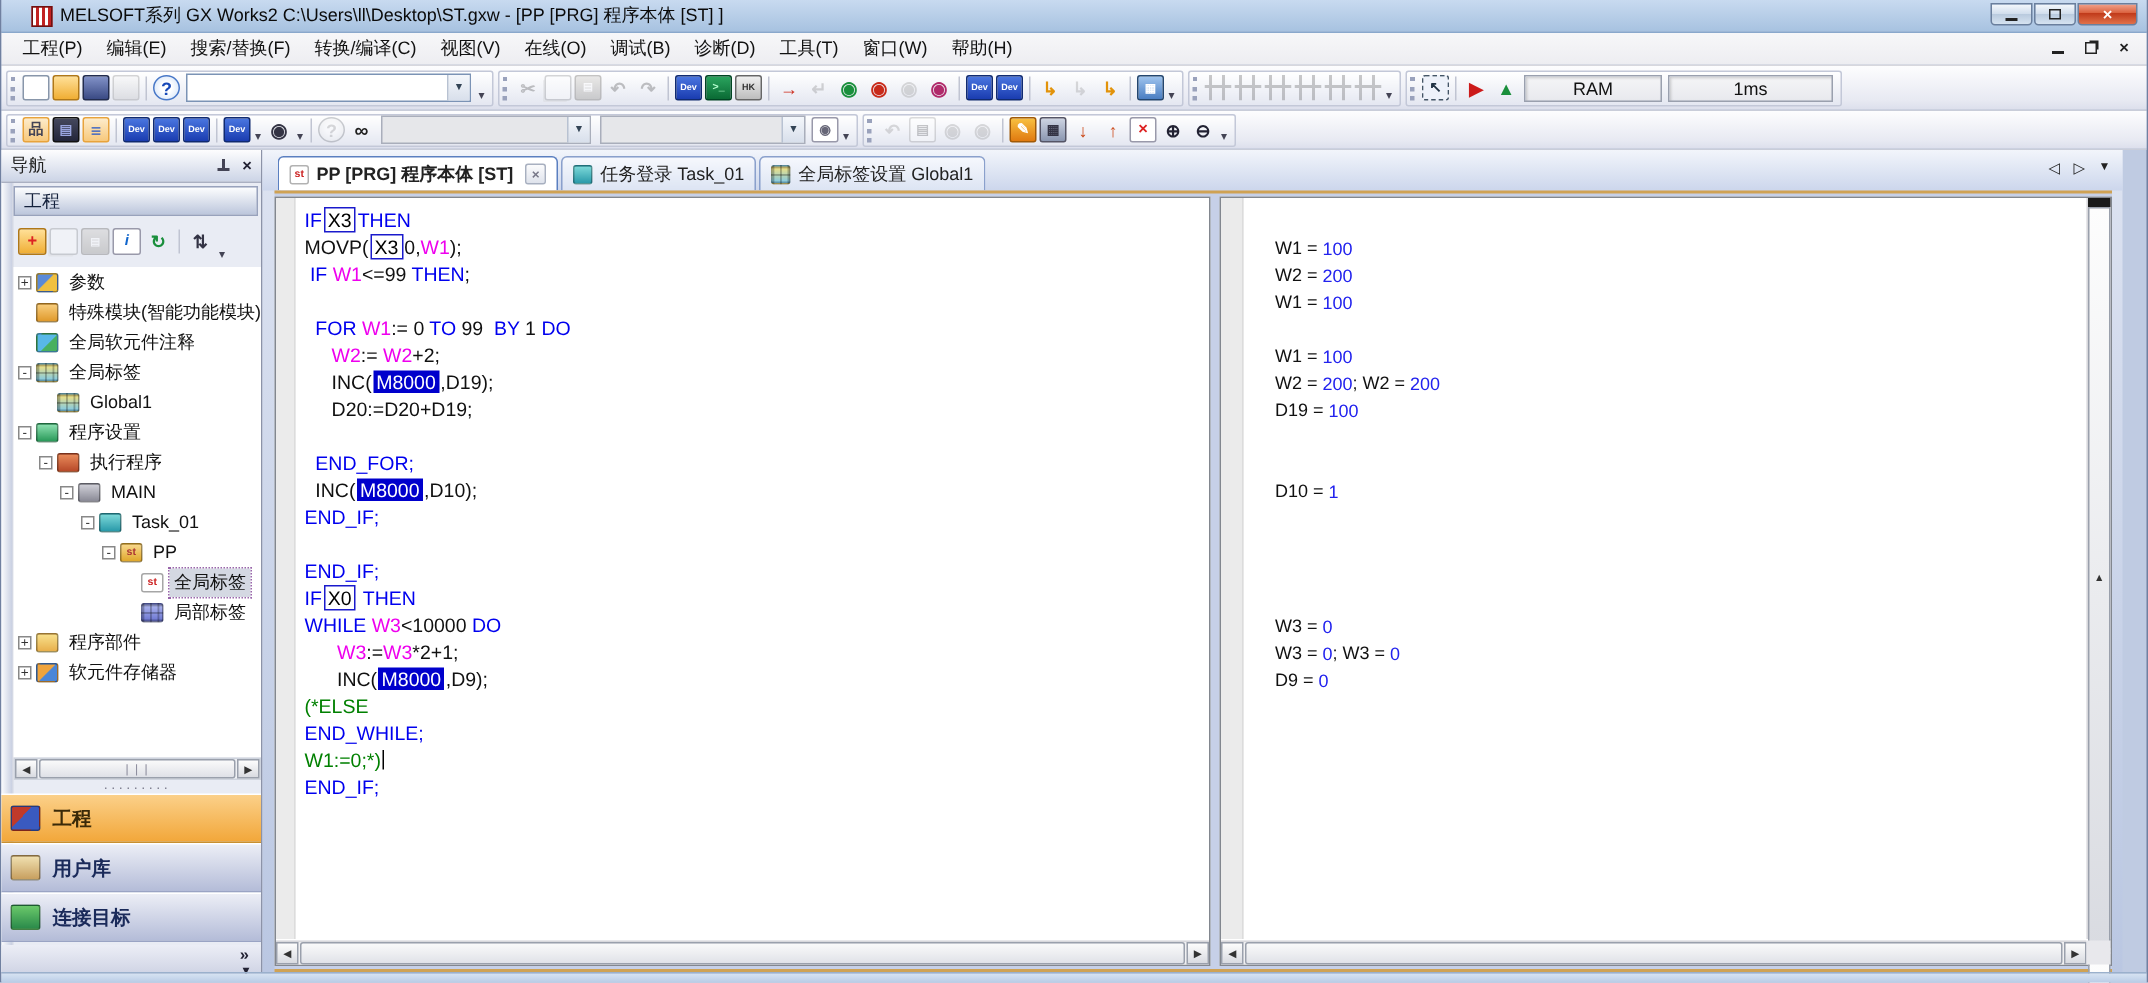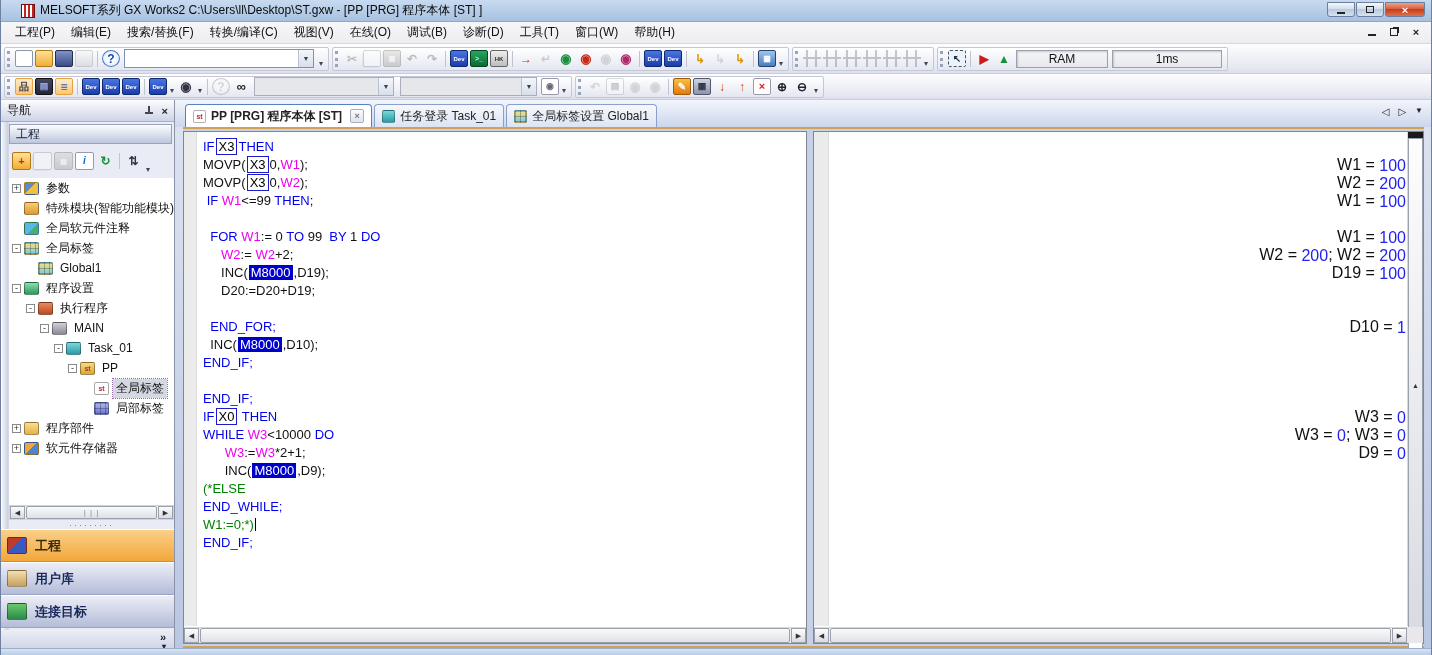--- a/index.html
+++ b/index.html
@@ -73,21 +73,21 @@
   .ic-marker { background:linear-gradient(#f8c040,#e07a10); border:1px solid #a05a08; color:#fff; font-size:10px; }
   .ic-factory { background:linear-gradient(#cdd4e2,#8a96b0); border:1px solid #556; color:#334; font-size:9px; }
   .ic-delx { background:#fff; border:1px solid #99a; color:#d22; font-size:11px; }
   .ic-docinfo { background:#fff; border:1px solid #99a; color:#16c; font-size:10px; font-style:italic; }
   .ic-newfolder { background:linear-gradient(#ffe098,#f0ae34); border:1px solid #b07818; color:#d22; font-size:11px; }
   .ic-sort { color:#334; }
   .ic-treeview { font-size:10px; color:#445; }
   .ic-listview { font-size:12px; color:#2456c8; }
 
   
-  .main { position:absolute; top:100px; left:0; right:0; height:504px;padding-left:28px; }
+  .main { position:absolute; top:100px; left:0; right:16px; height:504px;padding-left:28px; }
 
   
   .nav { position:absolute; left:0; top:0; width:174px; height:548px; background:#e9ecf4; border-right:1px solid #8c93a8; }
   .nav-strip { position:absolute; left:0; top:22px; bottom:0; width:8px; background:linear-gradient(90deg,#fafbfd,#c9d0e2); border-right:1px solid #d4d8e4; }
   .nav-title { height:22px; display:flex; align-items:center; padding:0 6px; background:linear-gradient(#fdfdfe,#ccd4e6);
                border-bottom:1px solid #aab0c2; font-size:12px; color:#222; }
   .nav-title .sp { flex:1; }
   .pinicon { width:10px; height:10px; position:relative; margin-right:8px; }
   .pinicon::before { content:''; position:absolute; left:4px; top:0; width:2px; height:7px; background:#445; }
   .pinicon::after { content:''; position:absolute; left:1px; top:6px; width:8px; height:2px; background:#445; }
@@ -160,21 +160,21 @@
   .content { position:absolute; left:8px; right:7px; top:27px; bottom:0; background:#c6d0e8;
              border-top:2px solid #cfa254; border-bottom:2px solid #cfa254; }
   .pane { position:absolute; top:2px; bottom:2px; background:#fff; border:1px solid #82878f; }
   .pane.left { left:0; width:624px; }
   .pane.right { left:630px; right:0; }
   .pmargin { position:absolute; left:0; top:0; bottom:17px; background:#ebebeb; border-right:1px solid #dcdcdc; }
   .pane.left .pmargin { width:13px; }
   .pane.right .pmargin { width:15px; }
   .codearea { position:absolute; left:14px; right:0; top:0; bottom:17px; overflow:hidden; padding:6px 0 0 5px;
               font-size:13px; }
-  .monarea { position:absolute; left:16px; right:17px; top:0; bottom:17px; overflow:hidden; padding:6px 0 0 20px; font-size:16px;text-align:right; }
+  .monarea { position:absolute; left:16px; right:17px; top:0; bottom:17px; overflow:hidden; padding:6px 0 0 20px; font-size:12px; }
   .cl { height:18px; line-height:18px; white-space:pre; }
   .ck { color:#0000ee; } .cv { color:#ee00ee; } .ct { color:#111; } .cc { color:#008000; }
   .cd { border:1px solid #1a1acc; padding:0 2px; margin:0 1px; color:#000; }
   .cD { background:#0000cc; color:#fff; padding:0 2px; margin:4px 1px; }
   .ccur { display:inline-block; width:1px; height:13px; background:#000; vertical-align:-2px; margin-left:1px; }
   .mt { color:#111; } .mv { color:#2222ee; position:relative; top:1px; }
 
   .hscroll { position:absolute; left:0; right:0; bottom:0; height:16px; background:#f0f0f2; border-top:1px solid #d8d8dc; display:flex; }
   .pane.right .hscroll { right:16px; }
   .hthumb { flex:1; margin:0 1px; background:linear-gradient(#fafafa,#e0e2e8); border:1px solid #9aa0ac; border-radius:2px; }
@@ -467,21 +467,20 @@
         <span style="font-size:8px">▼</span>
       </div>
 
       <div class="content">
 
         <div class="pane left">
           <div class="pmargin"></div>
           <div class="codearea" id="code-lines">
               <div class="cl"><span class="ck">IF</span><span class="cd">X3</span><span class="ck">THEN</span></div>
               <div class="cl"><span class="ct">MOVP(</span><span class="cd">X3</span><span class="ct">0,</span><span class="cv">W1</span><span class="ct">);</span></div>
-              <div class="cl"><span class="ct">MOVP(</span><span class="cd">X3</span><span class="ct">0,</span><span class="cv">W2</span><span class="ct">);</span></div>
               <div class="cl"><span class="ct"> </span><span class="ck">IF </span><span class="cv">W1</span><span class="ct">&lt;=99 </span><span class="ck">THEN</span><span class="ct">;</span></div>
               <div class="cl"></div>
               <div class="cl"><span class="ct">  </span><span class="ck">FOR </span><span class="cv">W1</span><span class="ct">:= 0 </span><span class="ck">TO </span><span class="ct">99  </span><span class="ck">BY </span><span class="ct">1 </span><span class="ck">DO</span></div>
               <div class="cl"><span class="ct">     </span><span class="cv">W2</span><span class="ct">:= </span><span class="cv">W2</span><span class="ct">+2;</span></div>
               <div class="cl"><span class="ct">     INC(</span><span class="cD">M8000</span><span class="ct">,D19);</span></div>
               <div class="cl"><span class="ct">     D20:=D20+D19;</span></div>
               <div class="cl"></div>
               <div class="cl"><span class="ct">  </span><span class="ck">END_FOR;</span></div>
               <div class="cl"><span class="ct">  INC(</span><span class="cD">M8000</span><span class="ct">,D10);</span></div>
               <div class="cl"><span class="ck">END_IF;</span></div>

